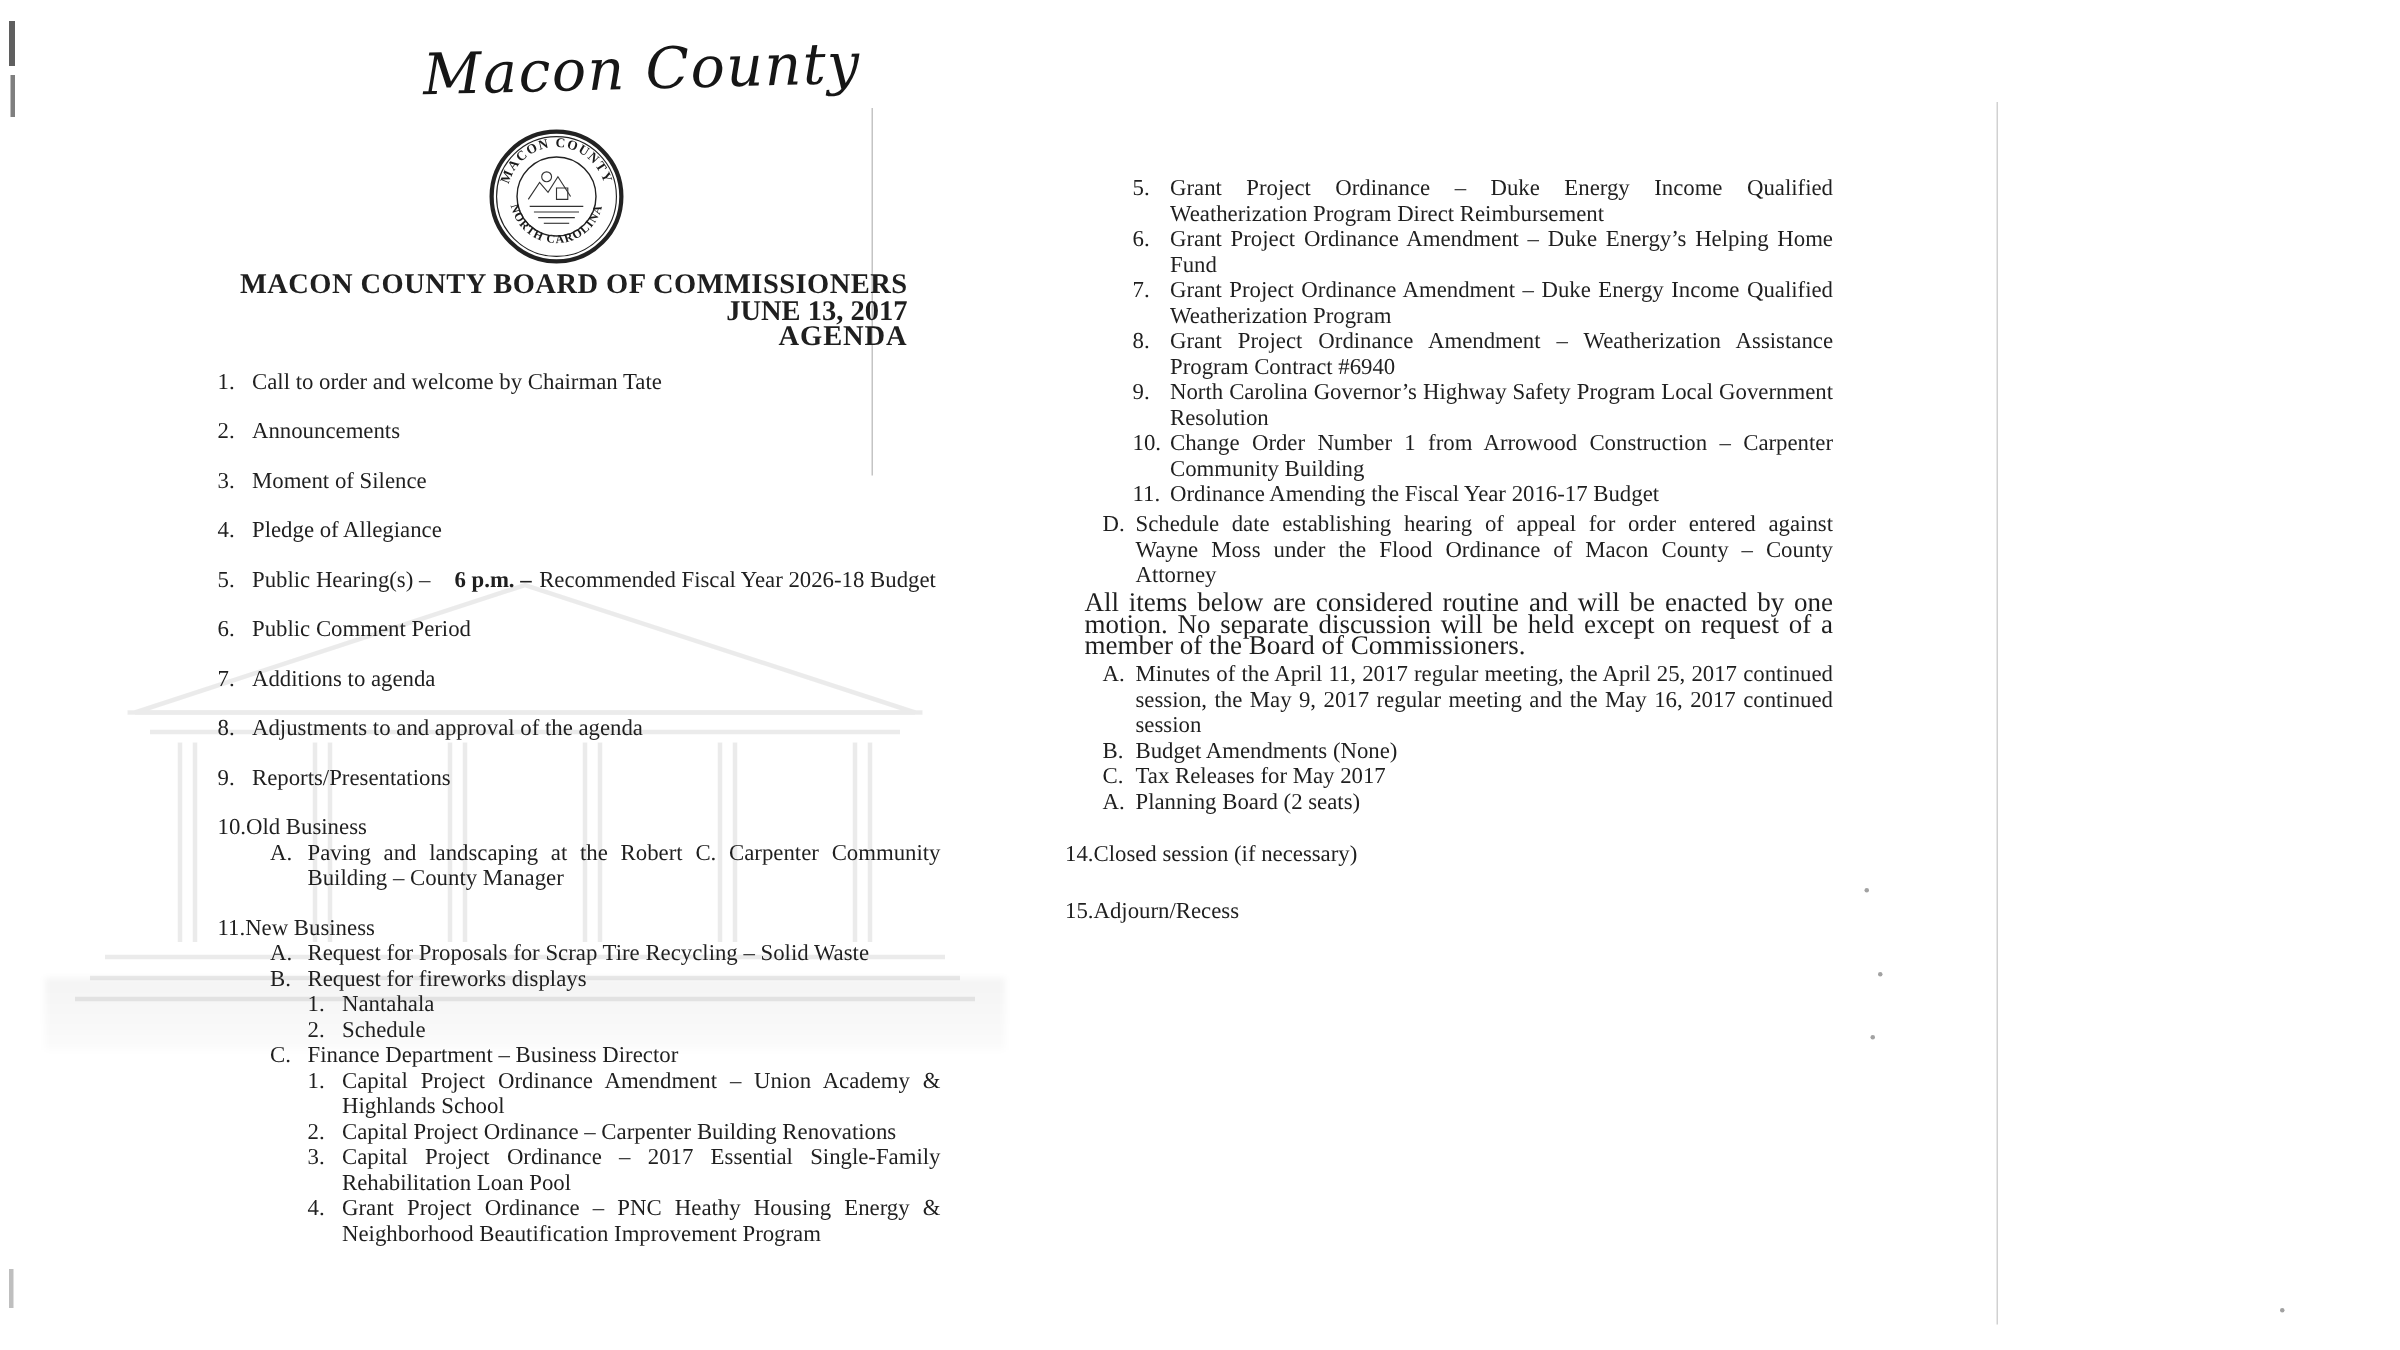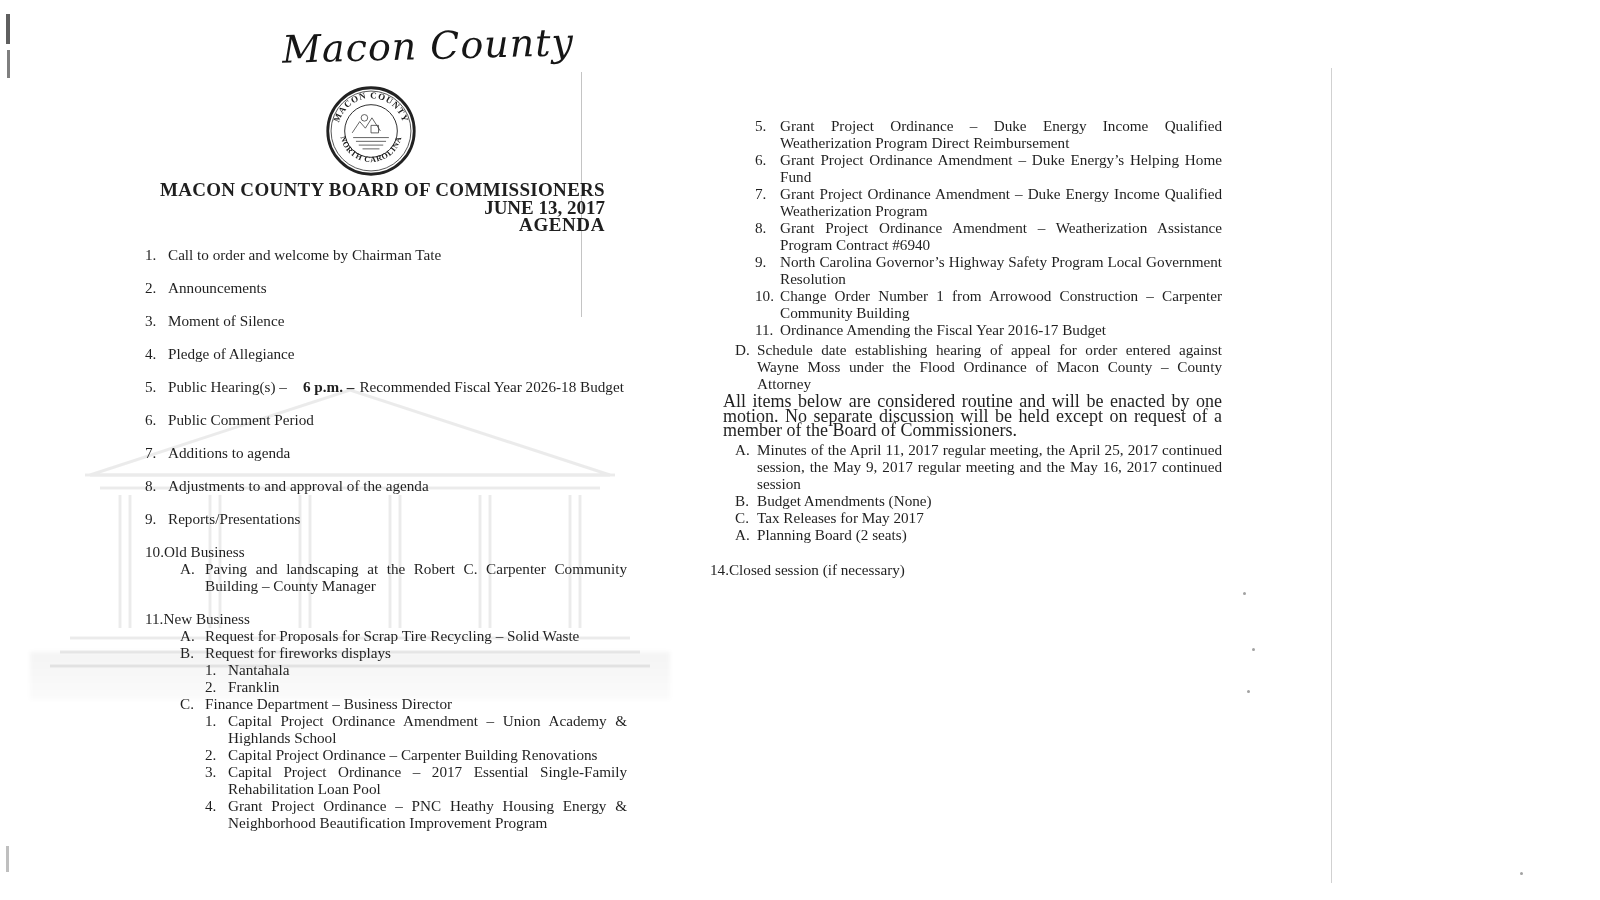--- a/index.html
+++ b/index.html
@@ -184,21 +184,21 @@
     <div class="row l2">
       <span class="num">B.</span>
       <span class="txt">Request for fireworks displays</span>
     </div>
     <div class="row l3">
       <span class="num">1.</span>
       <span class="txt">Nantahala</span>
     </div>
     <div class="row l3">
       <span class="num">2.</span>
-      <span class="txt">Franklin</span>
+      <span class="txt">Schedule</span>
     </div>
     <div class="row l2">
       <span class="num">C.</span>
       <span class="txt">Finance Department – Business Director</span>
     </div>
     <div class="row l3">
       <span class="num">1.</span>
       <span class="txt">Capital Project Ordinance Amendment – Union Academy &amp; Highlands School</span>
     </div>
     <div class="row l3">
@@ -265,15 +265,19 @@
       <span class="txt">Tax Releases for May 2017</span>
     </div>
     <div class="row l2">
       <span class="num">A.</span>
       <span class="txt">Planning Board (2 seats)</span>
     </div>
     <div class="row l1 g2 flush">
       <span class="num">14.</span>
       <span class="txt">Closed session (if necessary)</span>
     </div>
+    <div class="row l1 g3 flush">
+      <span class="num">15.</span>
+      <span class="txt">Adjourn/Recess</span>
+    </div>
   </div>
 
 </div>
 
 </body></html>

